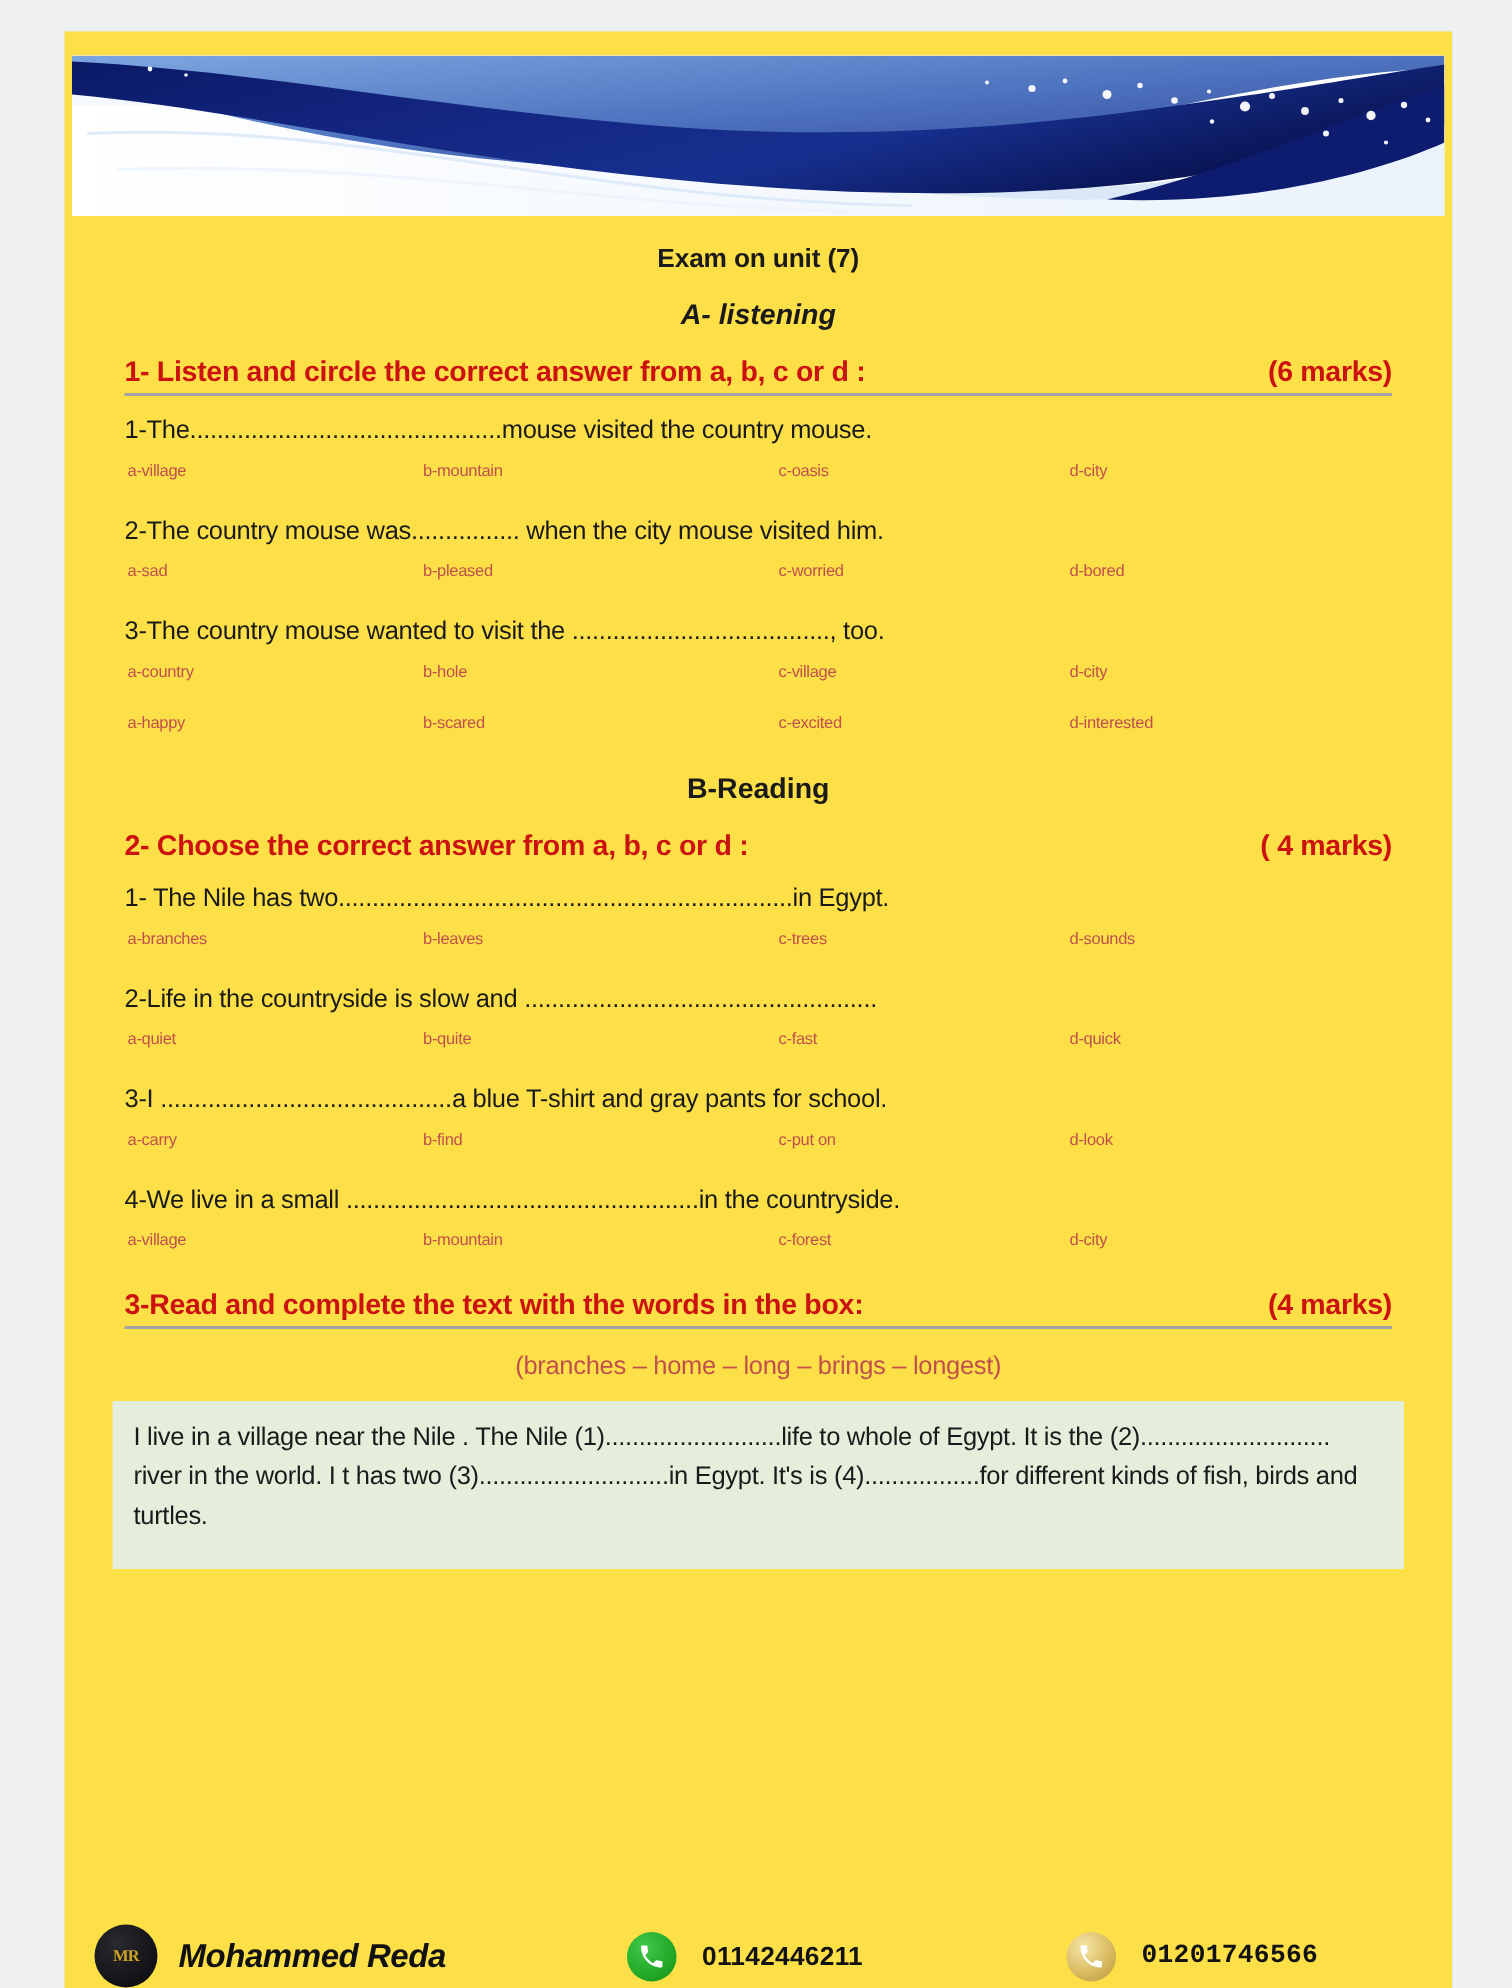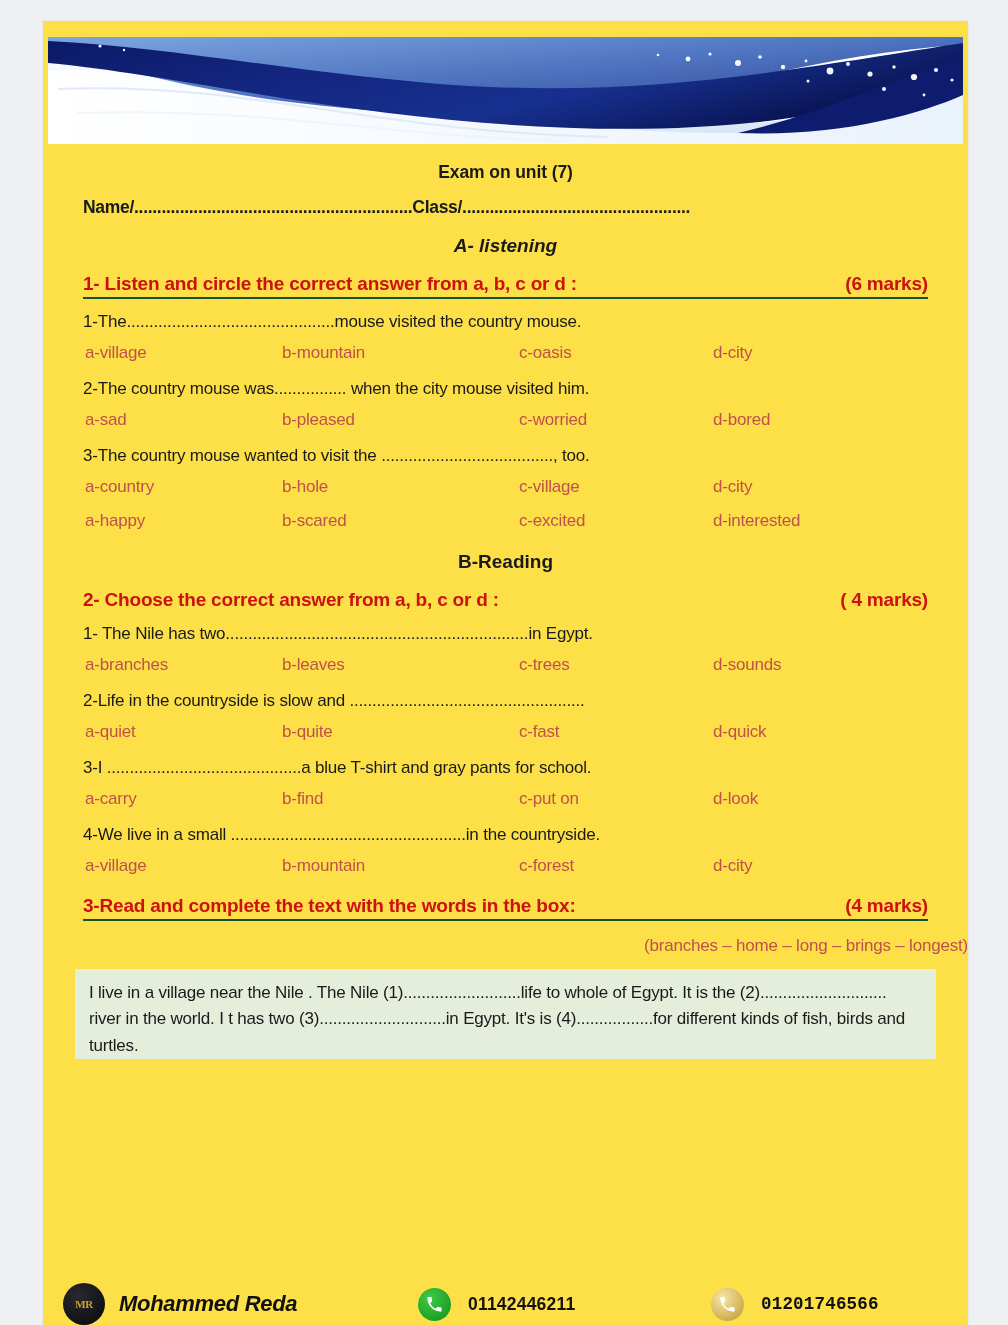--- a/index.html
+++ b/index.html
@@ -68,58 +68,58 @@
     position: relative;
     margin: 16px 40px 0 40px;
     font-weight: bold;
     font-size: 19px;
     color: #cc1111;
     display: flex;
     justify-content: space-between;
     align-items: baseline;
     letter-spacing: -0.2px;
   }
-  .q-head.underlined { border-bottom: 2px solid #14532d; padding-bottom: 2px; }
+  .q-head.underlined { border-bottom: 2px solid #a3a3a3; padding-bottom: 2px; }
   .q-head .marks { font-weight: bold; }
 
   .stem {
     margin: 13px 40px 0 40px;
     font-size: 17px;
     color: #1a1a1a;
     white-space: nowrap;
     overflow: hidden;
     letter-spacing: -0.2px;
   }
 
   .opts {
     position: relative;
     margin: 11px 40px 0 40px;
     height: 23px;
-    font-size: 17px;
+    font-size: 11px;
     color: #c0504d;
     letter-spacing: -0.2px;
   }
   .opts .opt { position: absolute; top: 0; white-space: nowrap; }
   .opts .opt.a { left: 2px; }
   .opts .opt.b { left: 199px; }
   .opts .opt.c { left: 436px; }
   .opts .opt.d { left: 630px; }
 
   .wordbox-line {
-    text-align: right;
+    text-align: center;
     margin-top: 15px;
     font-size: 17px;
     color: #c0504d;
     letter-spacing: -0.2px;
   }
 
   .passage {
     margin: 13px 32px 0 32px;
     background: #e5eddb;
-    padding: 11px 14px 0 14px;
+    padding: 11px 14px 22px 14px;
     font-size: 17px;
     line-height: 1.55;
     color: #1a1a1a;
     letter-spacing: -0.2px;
   }
 
   
   .footer {
     position: absolute;
     left: 0;
@@ -232,21 +232,20 @@
           <circle cx="52" cy="9" r="1.6"></circle>
         <circle cx="76" cy="13" r="1.2"></circle>
       </g>
     </svg>
   </div>
 
   <div class="doc">
 
     <div class="exam-title">Exam on unit (7)</div>
 
-    <div class="name-line">Name/.............................................................Class/..................................................</div>
 
     <div class="section-head italic">A- listening</div>
 
     <div class="q-head underlined">
       <span>1- Listen and circle the correct answer from a, b, c or d :</span>
       <span class="marks">(6 marks)</span>
     </div>
 
     <div class="stem">1-The..............................................mouse visited the country mouse.</div>
     <div class="opts">

